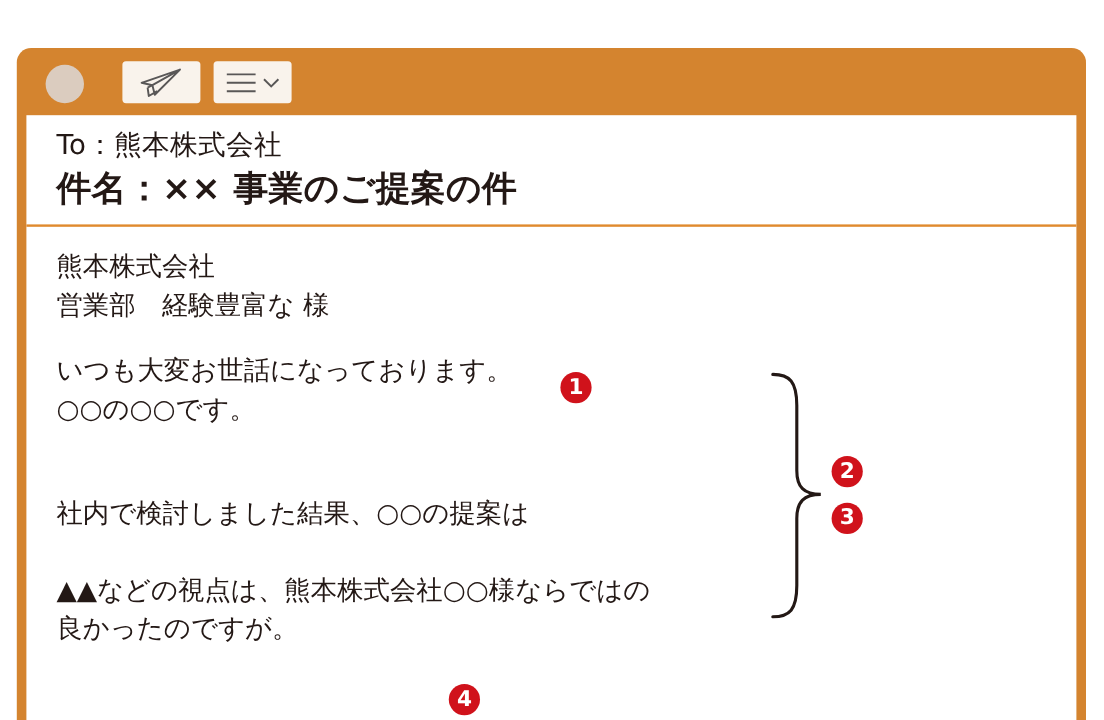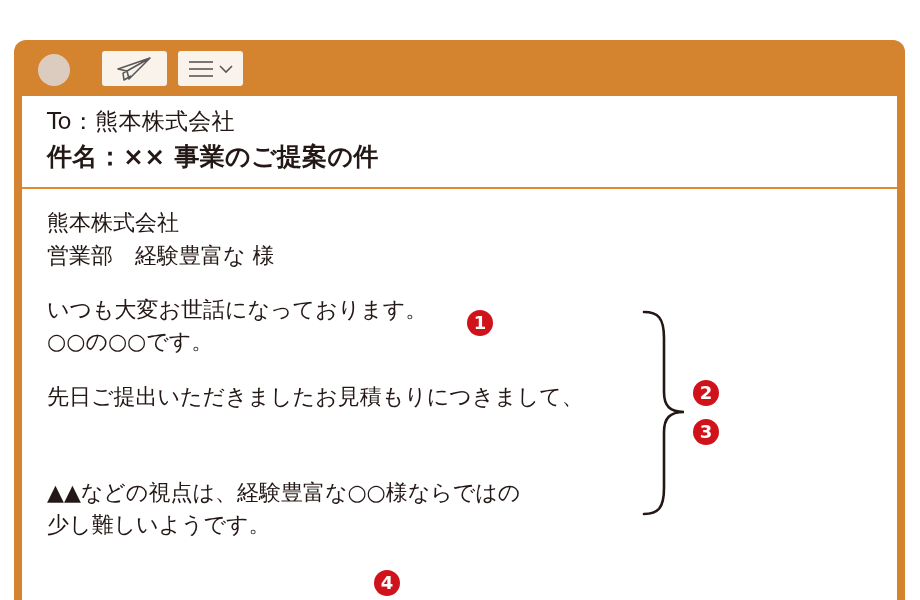--- a/index.html
+++ b/index.html
@@ -33,21 +33,21 @@
   .pane {
     position: absolute; left: 8px; top: 56px; width: 875px; height: 527px;
     background: #ffffff;
   }
   .header-area { position: absolute; left: 0; top: 0; width: 100%; height: 92px; }
   .to-line {
     position: absolute; left: 25px; top: 10px; font-size: 23px; line-height: 30px;
     white-space: nowrap; letter-spacing: 0.3px;
   }
   .subject-line {
-    position: absolute; left: 25px; top: 46px; font-size: 25px; line-height: 30px;
+    position: absolute; left: 25px; top: 46px; font-size: 29px; line-height: 30px;
     font-weight: bold; white-space: nowrap; letter-spacing: 0.3px;
   }
   .divider {
     position: absolute; left: 0; top: 91px; width: 100%; height: 2px; background: #E08A2E;
   }
   .body-text {
     position: absolute; left: 25px; font-size: 22px; line-height: 31px; white-space: nowrap;
   }
   .badge {
     position: absolute; width: 26px; height: 26px; border-radius: 50%;
@@ -90,23 +90,23 @@
       </div>
       <div class="divider"></div>
     </div>
 
     <div class="body-text" style="top:111px">熊本株式会社</div>
     <div class="body-text" style="top:144px">営業部　経験豊富な 様</div>
 
     <div class="body-text" style="top:198px">いつも大変お世話になっております。</div>
     <div class="body-text" style="top:230px">○○の○○です。</div>
 
-    <div class="body-text" style="top:285px">先日ご提出いただきましたお見積もりにつきまして、</div>
-    <div class="body-text" style="top:381px">▲▲などの視点は、経験豊富な○○様ならではの</div>
-    <div class="body-text" style="top:413px">少し難しいようです。</div>
+    <div class="body-text" style="top:317px">社内で検討しました結果、○○の提案は</div>
+    <div class="body-text" style="top:381px">▲▲などの視点は、熊本株式会社○○様ならではの</div>
+    <div class="body-text" style="top:413px">良かったのですが。</div>
 
   </div>
 </div>
 
 <svg class="brace" width="50" height="212" viewBox="0 0 50 212">
   <path d="M4 4 C18 4 24 10 24 30 L24 84 C24 98 30 104 44 104 C30 104 24 110 24 124 L24 180 C24 200 18 206 4 206" fill="none" stroke="#231815" stroke-width="2.6" stroke-linecap="round"></path>
 </svg>
 
 <div class="badge" style="left:467px; top:310px">1</div>
 <div class="badge" style="left:693px; top:380px">2</div>

